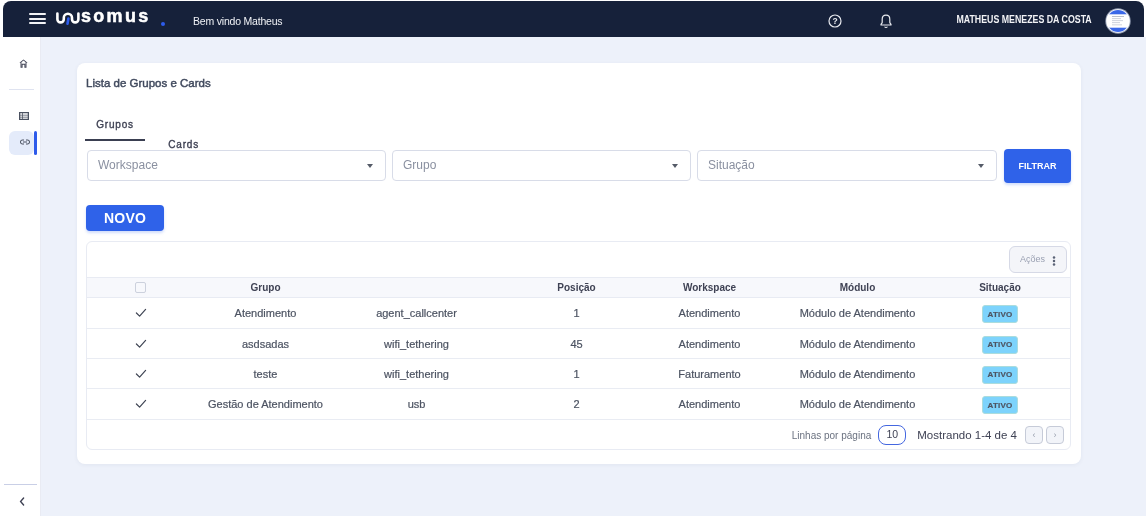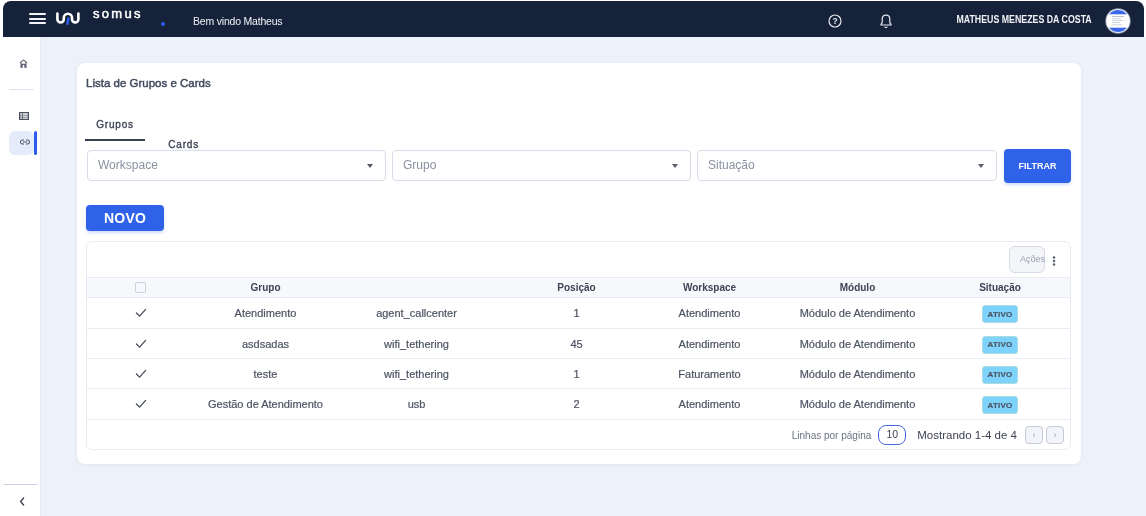--- a/index.html
+++ b/index.html
@@ -3,21 +3,21 @@
 <meta charset="utf-8">
 <style>
 * { margin:0; padding:0; box-sizing:border-box; }
 html,body { width:1146px; height:516px; background:#fff; font-family:"Liberation Sans", sans-serif; overflow:hidden; }
 
 
 #header { position:absolute; left:3px; top:1px; width:1141px; height:36px; background:#16213a; border-radius:8px 8px 0 0; }
 #burger { position:absolute; left:25.5px; top:12px; width:17px; height:11px; }
 #burger div { height:2px; background:#f2f3f6; border-radius:1px; margin-bottom:2.5px; }
 #logo { position:absolute; left:52.5px; top:10px; }
-#somustxt { position:absolute; left:90px; top:5px; color:#fff; font-size:13px; font-weight:normal; letter-spacing:2.3px; -webkit-text-stroke:0.5px #fff; }
+#somustxt { position:absolute; left:78px; top:5px; color:#fff; font-size:18px; font-weight:bold; letter-spacing:2.3px; -webkit-text-stroke:0.5px #fff; }
 #bluedot { position:absolute; left:158px; top:21px; width:4px; height:4px; border-radius:50%; background:#2d5ceb; }
 #welcome { position:absolute; left:190px; top:14px; color:#f0f2f6; font-size:10.5px; letter-spacing:-0.2px; }
 #helpicon { position:absolute; left:824.5px; top:13px; }
 #bellicon { position:absolute; left:876px; top:12.5px; }
 #username { position:absolute; right:52px; top:13px; color:#f2f3f6; font-size:10px; font-weight:bold; letter-spacing:0; transform:scaleX(0.88); transform-origin:100% 50%; }
 #avatar { position:absolute; left:1102px; top:7px; }
 
 
 #sidebar { position:absolute; left:0; top:37px; width:41px; height:479px; background:#fff; border-right:1px solid #e9ebf3; }
 #main { position:absolute; left:41px; top:37px; width:1105px; height:479px; background:#edf1fa; }
@@ -37,21 +37,21 @@
 .input { position:absolute; top:150px; height:31px; border:1px solid #d8dce8; border-radius:4px; background:#fff; color:#8a90a0; font-size:12px; line-height:29px; padding-left:10px; }
 #inp1 { left:87px; width:299px; }
 #inp2 { left:392px; width:299px; }
 #inp3 { left:697px; width:300px; }
 .caret { position:absolute; top:13px; width:0; height:0; border-left:3.5px solid transparent; border-right:3.5px solid transparent; border-top:4.5px solid #555b68; }
 #btn-filtrar { position:absolute; left:1004px; top:149px; width:67px; height:34px; background:#2f62e9; border-radius:4px; box-shadow:0 2px 3px rgba(47,98,233,0.22); color:#fff; font-size:9px; font-weight:bold; letter-spacing:0; text-align:center; line-height:34px; }
 #btn-novo { position:absolute; left:86px; top:205px; width:78px; height:26px; background:#2f62e9; border-radius:4px; box-shadow:0 2px 3px rgba(47,98,233,0.22); color:#fff; font-size:14px; font-weight:bold; letter-spacing:0.2px; text-align:center; line-height:26px; }
 
 
 #tablebox { position:absolute; left:86px; top:241px; width:985px; height:209px; border:1px solid #e8ebf3; border-radius:6px; background:#fff; }
-#btn-acoes { position:absolute; left:922px; top:4px; width:36px; height:27px; background:#f4f5f9; border:1px solid #d6d9e6; border-radius:6px; color:#9aa0b2; font-size:9px; text-align:center; line-height:25px;padding-left:28px; }
+#btn-acoes { position:absolute; left:922px; top:4px; width:58px; height:27px; background:#f4f5f9; border:1px solid #d6d9e6; border-radius:6px; color:#9aa0b2; font-size:9px; text-align:center; line-height:25px;padding-left:28px; }
 #thead { position:absolute; left:0; top:35px; width:983px; height:21px; background:#f7f8fc; border-top:1px solid #e8ebf3; border-bottom:1px solid #e8ebf3; }
 .row { position:absolute; left:0; width:983px; border-bottom:1px solid #e9ecf3; }
 .cell { position:absolute; top:0; height:100%; display:flex; align-items:center; justify-content:center; font-size:11px; color:#4c5362; -webkit-text-stroke:0.2px #4c5362; }
 .hcell { font-size:10px; font-weight:bold; color:#3f4254; -webkit-text-stroke:0; }
 .c0 { left:0; width:107px; }
 .c1 { left:107px; width:143px; }
 .c2 { left:250px; width:159px; }
 .c3 { left:423px; width:133px; }
 .c4 { left:542px; width:161px; }
 .c5 { left:703px; width:135px; }

